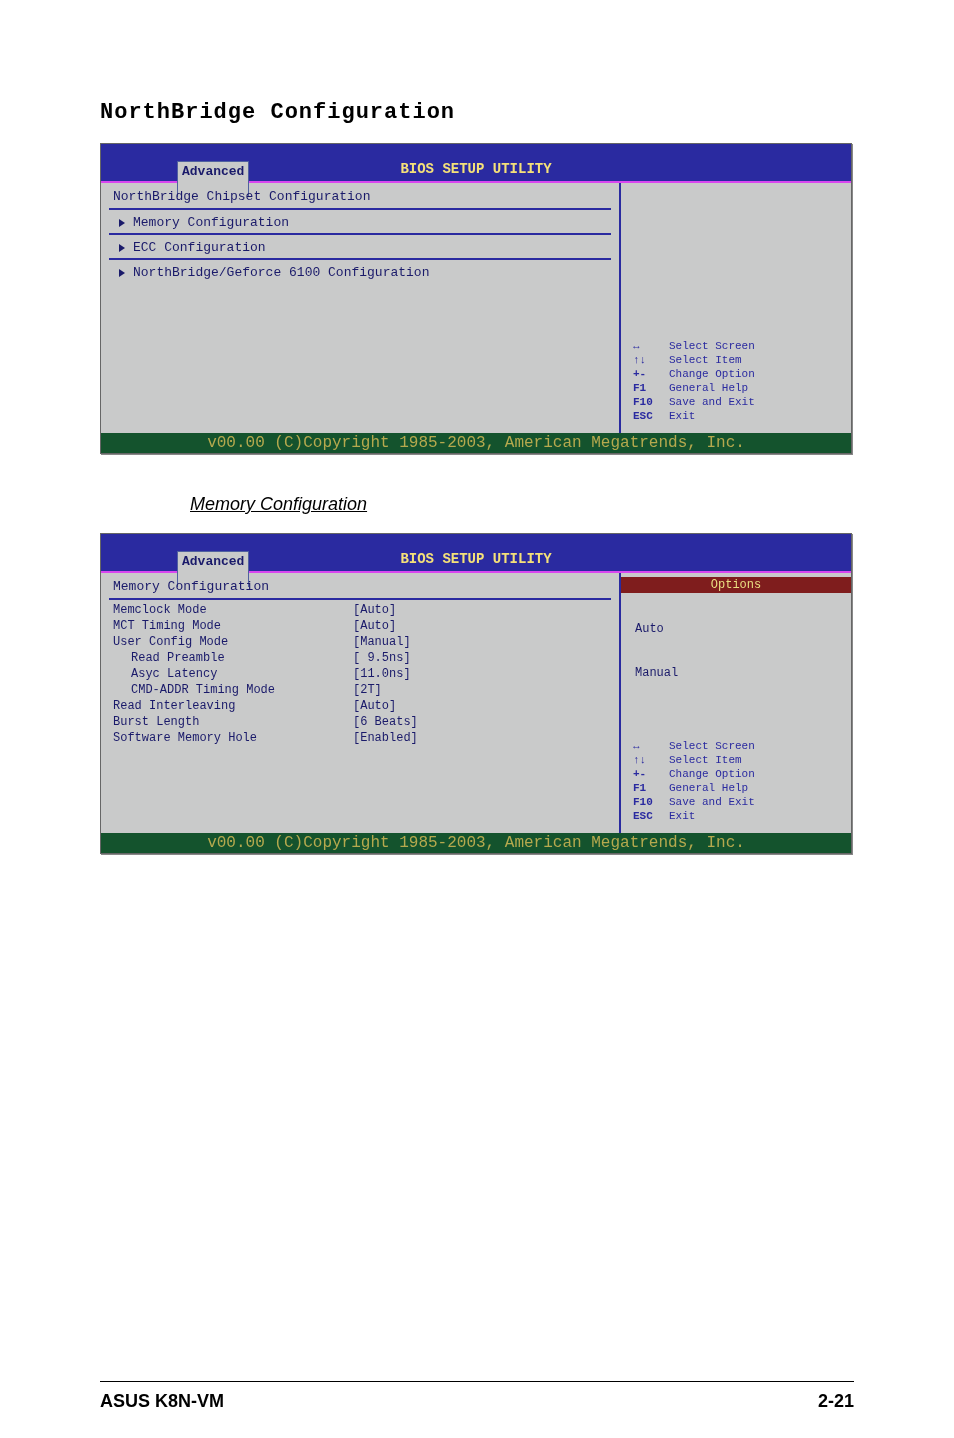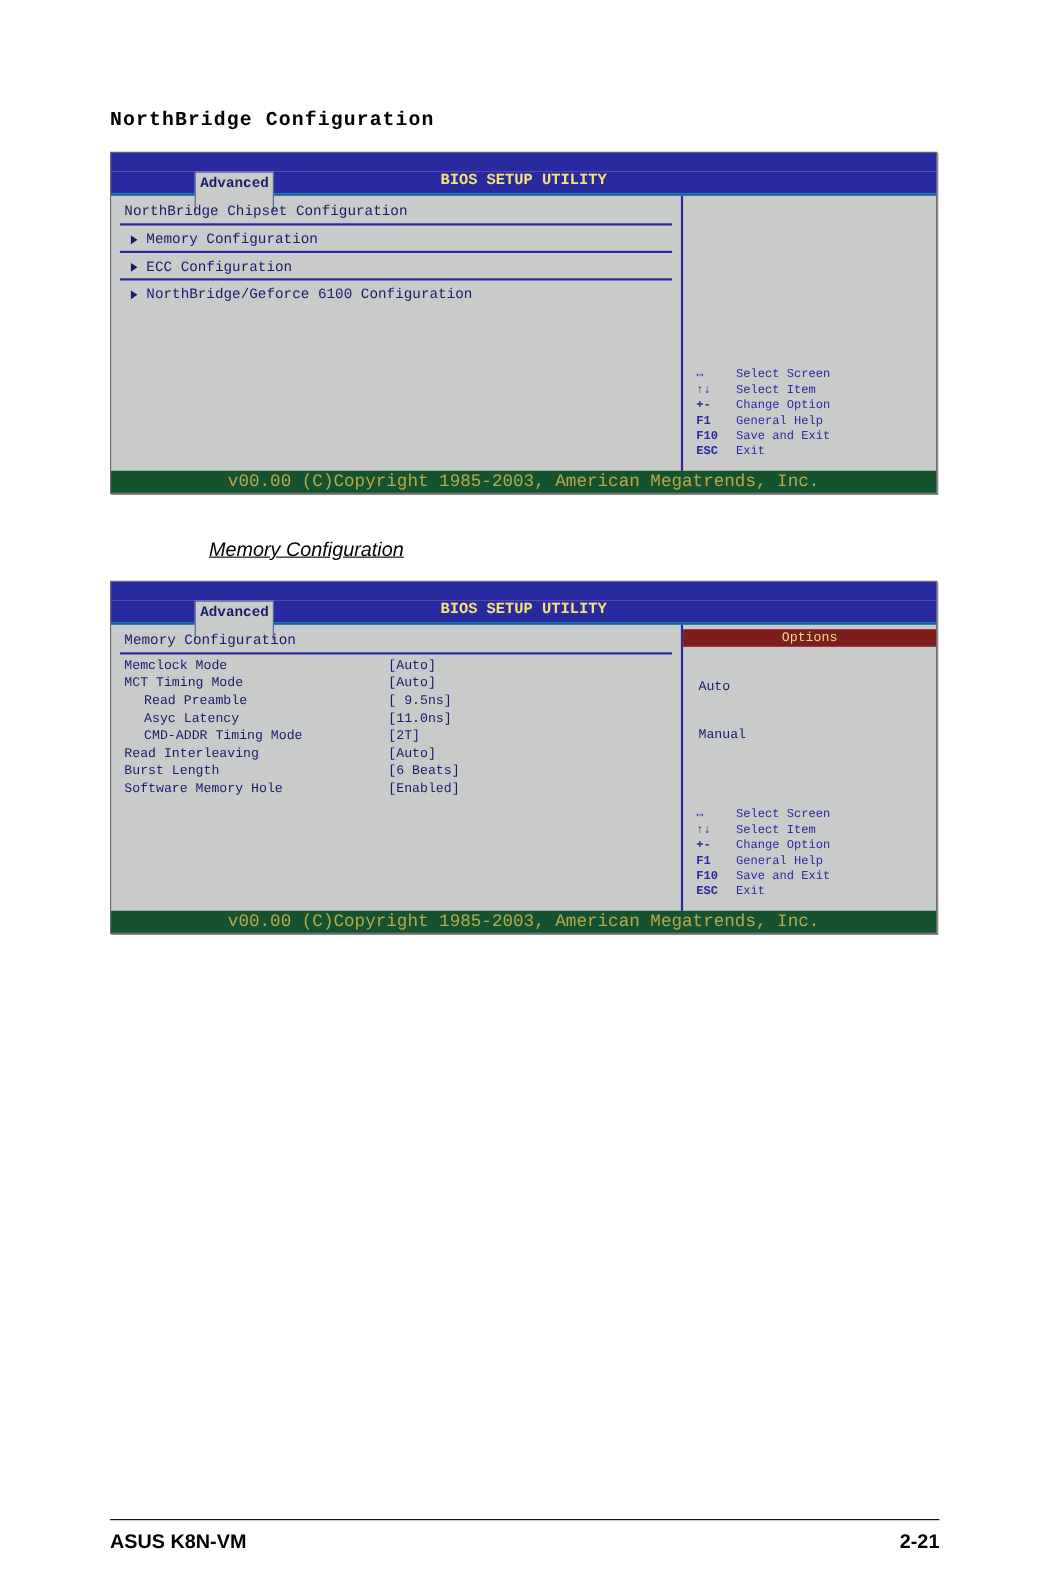--- a/index.html
+++ b/index.html
@@ -5,21 +5,21 @@
   * { margin: 0; padding: 0; box-sizing: border-box; }
   body {
     font-family: Arial, Helvetica, sans-serif;
     background: #fff;
     width: 954px;
     height: 1438px;
     padding: 100px 100px 0 100px;
     position: relative;
   }
   .section-heading {
-    font-size: 18px;
+    font-size: 22px;
     font-weight: bold;
     letter-spacing: 1px;
     margin-bottom: 18px;
     font-family: "Courier New", monospace;
   }
 
   
   .bios {
     width: 752px;
     border: 1px solid #666;
@@ -48,21 +48,21 @@
     background: #c9caca;
     color: #1a1a6a;
     font-size: 13px;
     font-weight: bold;
     padding: 2px 4px 18px 4px;
     border: 1px solid #5060a0;
     border-bottom: none;
   }
   .bios-body {
     display: flex;
-    border-top: 2px solid #0369a1;
+    border-top: 2px solid #d946ef;
   }
   .left-pane {
     flex: 1;
     padding: 4px 8px 12px 8px;
     color: #222260;
     font-size: 13px;
     border-right: 2px solid #2a2aa0;
     min-height: 250px;
   }
   .right-pane {
@@ -223,20 +223,24 @@
       <div class="pane-heading">Memory Configuration</div>
 
       <div class="settings-row">
         <div class="label">Memclock Mode</div>
         <div class="value">[Auto]</div>
       </div>
       <div class="settings-row">
         <div class="label">MCT Timing Mode</div>
         <div class="value">[Auto]</div>
       </div>
+      <div class="settings-row">
+        <div class="label">User Config Mode</div>
+        <div class="value">[Manual]</div>
+      </div>
       <div class="settings-row indent">
         <div class="label">Read Preamble</div>
         <div class="value">[ 9.5ns]</div>
       </div>
       <div class="settings-row indent">
         <div class="label">Asyc Latency</div>
         <div class="value">[11.0ns]</div>
       </div>
       <div class="settings-row indent">
         <div class="label">CMD-ADDR Timing Mode</div>

